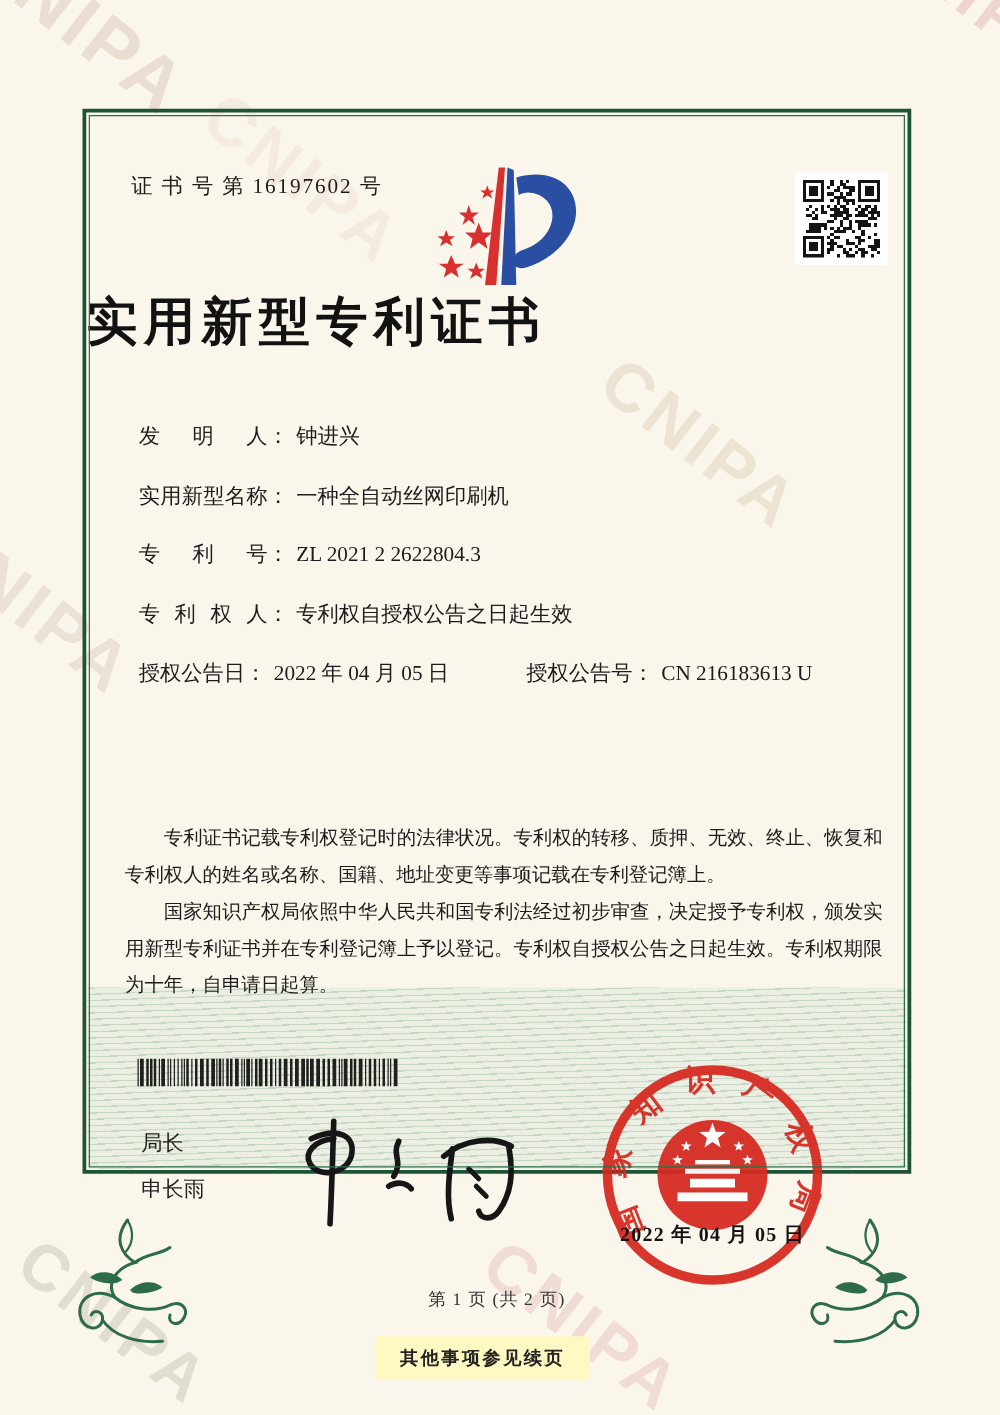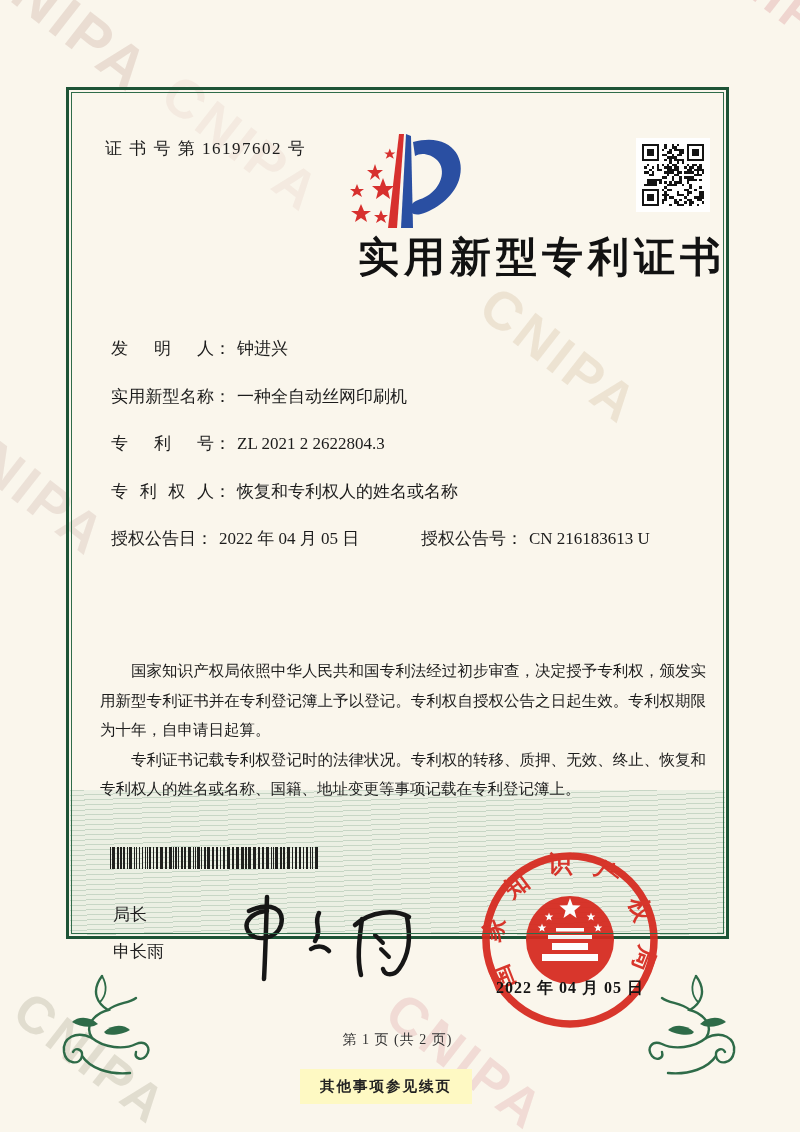--- a/index.html
+++ b/index.html
@@ -30,21 +30,21 @@
     background-color:rgba(223,233,221,0.55);
     background-image:repeating-linear-gradient(
       178deg,
       rgba(116,156,128,0.30) 0px, rgba(116,156,128,0.30) 1px,
       rgba(255,255,255,0) 1px, rgba(255,255,255,0) 5px);
   }
   .cert-no { position:absolute; left:36px; top:47px; font-size:17px; letter-spacing:1.5px; }
   .logo { position:absolute; left:268px; top:28px; }
   .qr-wrap { position:absolute; left:567px; top:48px; width:74px; height:74px; background:#ffffff; padding:6px; }
   .title {
-    position:absolute; top:140px; left:0; width:100%; text-align:right;
+    position:absolute; top:140px; left:0; width:100%; text-align:left;
     font-size:41px; font-weight:bold; letter-spacing:5px; color:#121212;
   }
   .fields { position:absolute; left:42px; top:246px; width:590px; font-size:17px; }
   .field-row { height:26px; line-height:26px; margin-bottom:21.5px; white-space:nowrap; }
   .fl { display:inline-block; width:103px; text-align:justify; text-align-last:justify; }
   .fv { margin-left:6px; }
   .grant-right { position:absolute; left:310px; }
   .paras { position:absolute; left:31px; top:566px; width:606px; font-size:15.5px; line-height:29.5px; text-align:justify; }
   .paras p { text-indent:2em; }
   .barcode { position:absolute; left:41px; top:757px; width:214px; height:22px; font-size:0; }
@@ -312,33 +312,33 @@
       <div class="field-row">
         <span class="fl">发明人</span><span>：</span><span class="fv">钟进兴</span>
       </div>
       <div class="field-row">
         <span class="fl">实用新型名称</span><span>：</span><span class="fv">一种全自动丝网印刷机</span>
       </div>
       <div class="field-row">
         <span class="fl">专利号</span><span>：</span><span class="fv">ZL 2021 2 2622804.3</span>
       </div>
       <div class="field-row">
-        <span class="fl">专利权人</span><span>：</span><span class="fv">恢复和专利权人的姓名或名称</span>
+        <span class="fl">专利权人</span><span>：</span><span class="fv">专利权自授权公告之日起生效</span>
       </div>
       <div class="field-row" style="position:relative;">
         <span>授权公告日</span><span>：</span><span class="fv">2022 年 04 月 05 日</span>
         <span class="grant-right">
           <span>授权公告号</span><span>：</span><span class="fv">CN 216183613 U</span>
         </span>
       </div>
     </div>
 
     <div class="paras">
+      <p>专利证书记载专利权登记时的法律状况。专利权的转移、质押、无效、终止、恢复和专利权人的姓名或名称、国籍、地址变更等事项记载在专利登记簿上。</p>
       <p>国家知识产权局依照中华人民共和国专利法经过初步审查，决定授予专利权，颁发实用新型专利证书并在专利登记簿上予以登记。专利权自授权公告之日起生效。专利权期限为十年，自申请日起算。</p>
-      <p>专利证书记载专利权登记时的法律状况。专利权的转移、质押、无效、终止、恢复和专利权人的姓名或名称、国籍、地址变更等事项记载在专利登记簿上。</p>
     </div>
 
     <div class="barcode"><i style="width:1px;margin-right:1px"></i><i style="width:3px;margin-right:2px"></i><i style="width:2px;margin-right:1px"></i><i style="width:2px;margin-right:1px"></i><i style="width:2px;margin-right:2px"></i><i style="width:1px;margin-right:1px"></i><i style="width:3px;margin-right:2px"></i><i style="width:1px;margin-right:1px"></i><i style="width:1px;margin-right:2px"></i><i style="width:1px;margin-right:2px"></i><i style="width:1px;margin-right:2px"></i><i style="width:1px;margin-right:1px"></i><i style="width:1px;margin-right:1px"></i><i style="width:2px;margin-right:2px"></i><i style="width:1px;margin-right:2px"></i><i style="width:2px;margin-right:2px"></i><i style="width:3px;margin-right:2px"></i><i style="width:2px;margin-right:2px"></i><i style="width:3px;margin-right:1px"></i><i style="width:1px;margin-right:1px"></i><i style="width:2px;margin-right:1px"></i><i style="width:1px;margin-right:2px"></i><i style="width:2px;margin-right:1px"></i><i style="width:2px;margin-right:2px"></i><i style="width:3px;margin-right:2px"></i><i style="width:1px;margin-right:1px"></i><i style="width:1px;margin-right:1px"></i><i style="width:3px;margin-right:1px"></i><i style="width:1px;margin-right:2px"></i><i style="width:2px;margin-right:1px"></i><i style="width:3px;margin-right:2px"></i><i style="width:2px;margin-right:2px"></i><i style="width:2px;margin-right:2px"></i><i style="width:1px;margin-right:2px"></i><i style="width:2px;margin-right:2px"></i><i style="width:3px;margin-right:2px"></i><i style="width:2px;margin-right:2px"></i><i style="width:3px;margin-right:2px"></i><i style="width:3px;margin-right:1px"></i><i style="width:2px;margin-right:1px"></i><i style="width:3px;margin-right:2px"></i><i style="width:3px;margin-right:2px"></i><i style="width:2px;margin-right:2px"></i><i style="width:2px;margin-right:2px"></i><i style="width:3px;margin-right:2px"></i><i style="width:1px;margin-right:1px"></i><i style="width:1px;margin-right:1px"></i><i style="width:3px;margin-right:2px"></i><i style="width:2px;margin-right:1px"></i><i style="width:2px;margin-right:2px"></i><i style="width:3px;margin-right:2px"></i><i style="width:1px;margin-right:2px"></i><i style="width:2px;margin-right:2px"></i><i style="width:2px;margin-right:2px"></i><i style="width:1px;margin-right:2px"></i><i style="width:2px;margin-right:2px"></i><i style="width:1px;margin-right:1px"></i><i style="width:1px;margin-right:2px"></i><i style="width:3px;margin-right:2px"></i></div>
 
     <div class="signer-title">局长</div>
     <div class="signer-name">申长雨</div>
 
     <svg class="signature" width="215" height="105" viewBox="0 0 215 105" fill="none" stroke="#161616" stroke-width="4.5" stroke-linecap="round">
       <path d="M48,14 C47,48 46,78 45,96"></path>
       <path d="M30,28 C52,18 66,26 62,42 C58,56 36,60 29,48 C24,39 33,29 48,28"></path>

